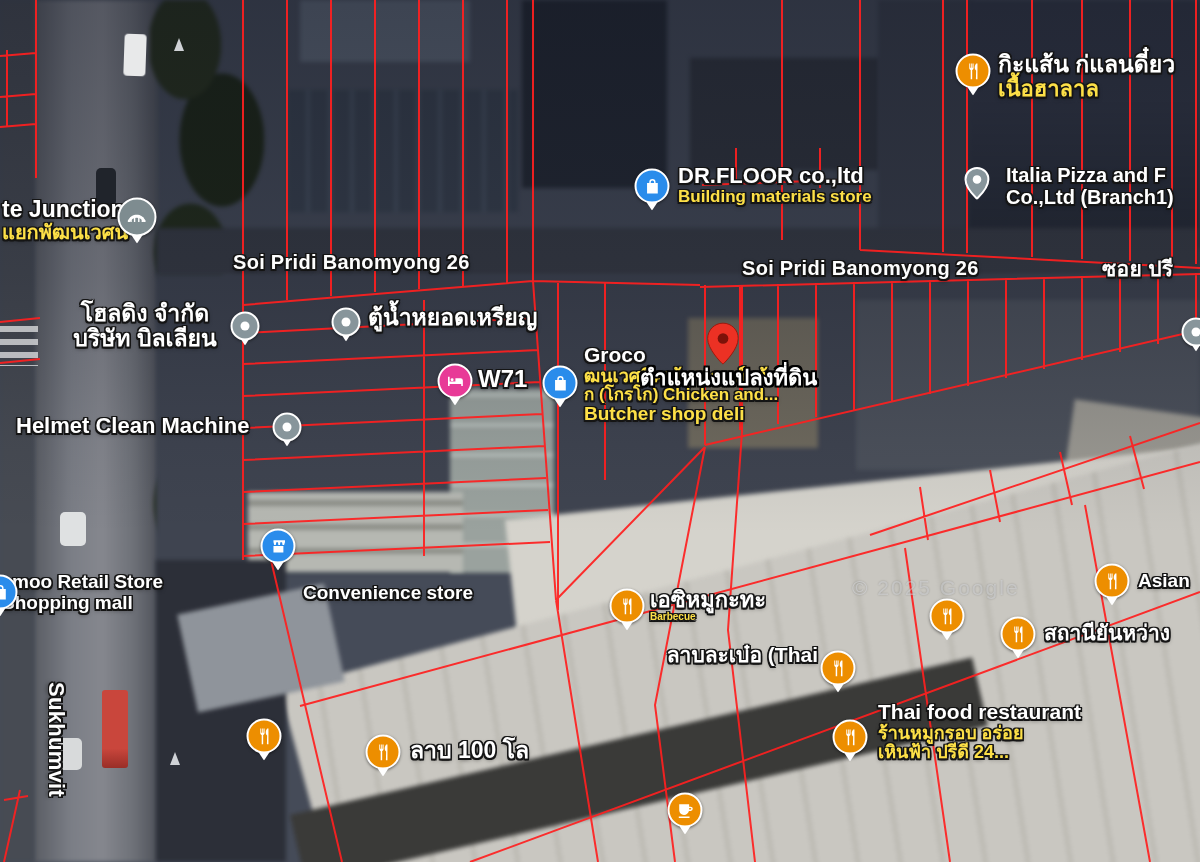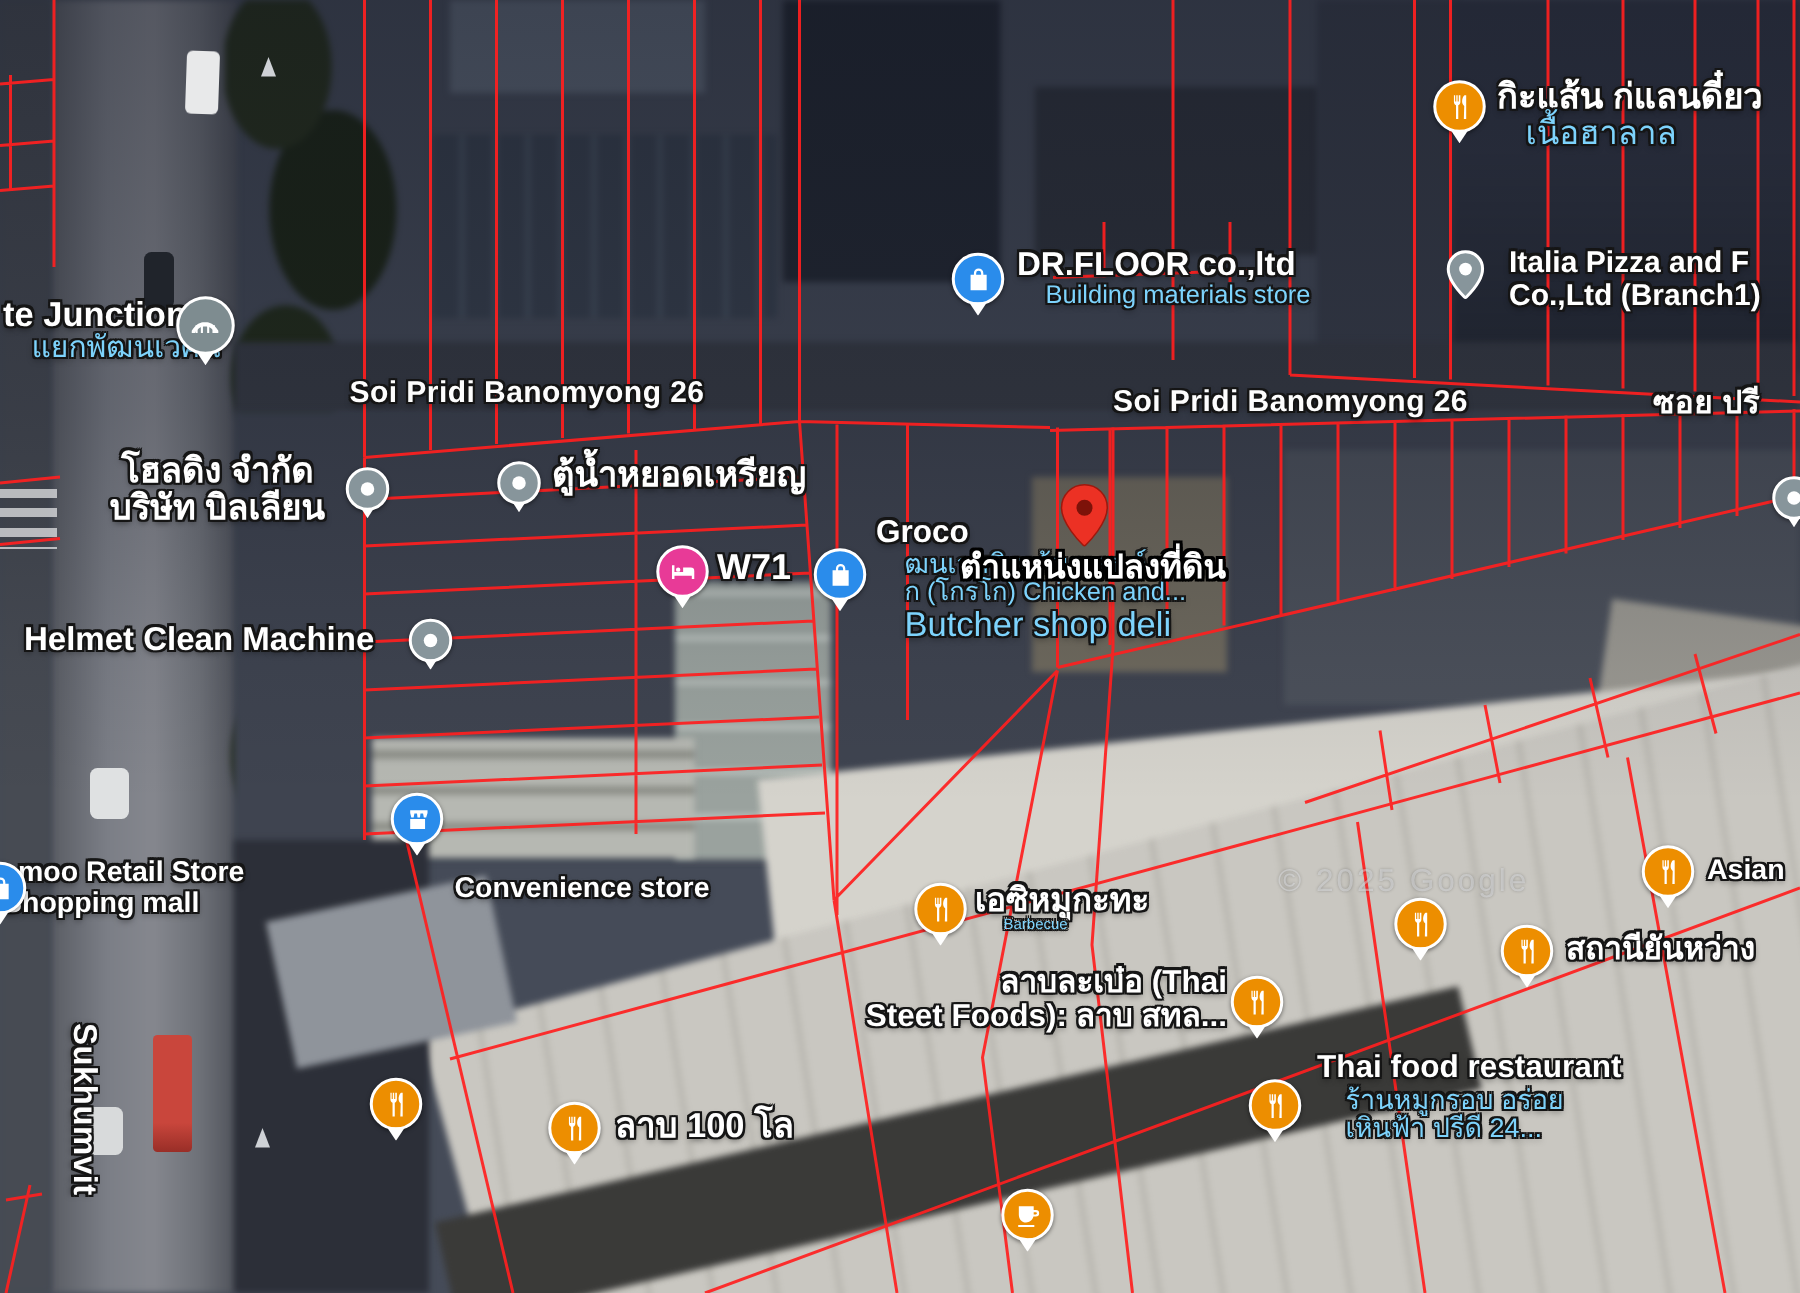--- a/index.html
+++ b/index.html
@@ -11,21 +11,21 @@
   
   .bgx{position:absolute;filter:blur(2px);}
   .veh{position:absolute;z-index:10;filter:blur(.5px);}
   .tone{position:absolute;inset:0;z-index:5;pointer-events:none;
     background:linear-gradient(180deg,rgba(8,12,26,.38) 0%,rgba(8,12,26,.22) 32%,rgba(8,12,26,.05) 52%,rgba(255,255,255,0) 62%);}
   
   .parcels{position:absolute;left:0;top:0;z-index:20;}
   
   .lbl{position:absolute;z-index:40;color:#fff;font-weight:700;white-space:nowrap;line-height:1.08;
     text-shadow:-1.5px -1.5px 0 #151515,1.5px -1.5px 0 #151515,-1.5px 1.5px 0 #151515,1.5px 1.5px 0 #151515,0 -1.5px 0 #151515,0 1.5px 0 #151515,-1.5px 0 0 #151515,1.5px 0 0 #151515,0 2px 4px rgba(0,0,0,.55);}
-  .lbl .sub{display:block;font-weight:400;color:#7dd3fc;margin-left:19px;}
+  .lbl .sub{display:block;font-weight:700;color:#fde047;}
   .road{letter-spacing:.3px;color:#fdfdfd;}
   .wm{position:absolute;z-index:30;color:rgba(232,236,240,.45);font-size:21px;letter-spacing:2px;font-weight:400;
     text-shadow:0 0 2px rgba(0,0,0,.25);}
   
   .pin{position:absolute;z-index:42;border-radius:50%;border:2.5px solid #fff;
     box-shadow:0 1px 3px rgba(0,0,0,.5);display:flex;align-items:center;justify-content:center;
     transform:translate(-50%,-50%);}
   .pin::after{content:"";position:absolute;left:50%;bottom:-9px;transform:translateX(-50%);
     width:12px;height:9px;background:#fff;clip-path:polygon(0 0,100% 0,50% 100%);}
   .pin svg{width:64%;height:64%;fill:#fff;}
@@ -168,39 +168,39 @@
     <span class="sub" style="font-size:20px;">แยกพัฒนเวศน์</span>
   </div>
 
   <div class="pin p-dot" style="left:245px;top:326px;"></div>
   <div class="lbl" style="left:60px;top:301px;width:170px;text-align:center;font-size:23px;">
     <span style="display:block;">โฮลดิง จำกัด</span>
     <span style="display:block;">บริษัท บิลเลียน</span>
   </div>
 
   <div class="pin p-dot" style="left:346px;top:322px;"></div>
-  <div class="lbl" style="left:368px;top:305px;font-size:23px;font-family:Liberation Serif, serif;">ตู้น้ำหยอดเหรียญ</div>
+  <div class="lbl" style="left:368px;top:305px;font-size:23px;">ตู้น้ำหยอดเหรียญ</div>
 
   <div class="pin p-hotel" style="left:455px;top:381px;">
       <svg>
         <use href="#ic-bed"></use>
       </svg>
     </div>
   <div class="lbl" style="left:478px;top:366px;font-size:24px;">W71</div>
 
   <div class="pin p-store" style="left:560px;top:383px;">
       <svg>
         <use href="#ic-bag"></use>
       </svg>
     </div>
   <div class="lbl" style="left:584px;top:344px;font-size:21px;">
     <span style="display:block;">Groco</span>
     <span class="sub" style="font-size:18px;">ฒนเวศนิคเก้น แลนด์ เก้</span>
     <span class="sub" style="font-size:17px;">ก (โกรโก) Chicken and...</span>
-    <span class="sub" style="font-size:23px;">Butcher shop deli</span>
+    <span class="sub" style="font-size:19px;">Butcher shop deli</span>
   </div>
 
   <svg class="svgpin" style="left:703px;top:321px;" width="40" height="46" viewBox="0 0 24 27">
     <path d="M12 1C6.9 1 2.8 5.1 2.8 10.2c0 6.2 7.4 13.7 8.6 14.9.3.3.8.3 1.1 0 1.2-1.2 8.6-8.7 8.6-14.9C21.2 5.1 17.1 1 12 1z" fill="#EC3124" stroke="#9e180d" stroke-width=".6"></path>
     <circle cx="12" cy="10.2" r="3.2" fill="#7D1209"></circle>
   </svg>
   <div class="lbl overlaylbl" style="left:640px;top:366px;">ตำแหน่งแปลงที่ดิน</div>
 
   <div class="lbl" style="left:16px;top:414px;font-size:22px;">Helmet Clean Machine</div>
   <div class="pin p-dot" style="left:287px;top:427px;"></div>
@@ -227,21 +227,20 @@
         <use href="#ic-fork"></use>
       </svg>
     </div>
   <div class="lbl" style="left:650px;top:588px;font-size:22px;">
     <span style="display:block;">เอซิหมูกะทะ</span>
     <span class="sub" style="font-size:10px;">Barbecue</span>
   </div>
 
   <div class="lbl" style="left:538px;top:644px;width:280px;text-align:right;font-size:21px;">
     <span style="display:block;">ลาบละเบ๋อ (Thai</span>
-    <span style="display:block;">Steet Foods): ลาบ สทล...</span>
   </div>
   <div class="pin p-food" style="left:838px;top:668px;">
       <svg>
         <use href="#ic-fork"></use>
       </svg>
     </div>
 
   <div class="pin p-food" style="left:383px;top:752px;">
       <svg>
         <use href="#ic-fork"></use>

